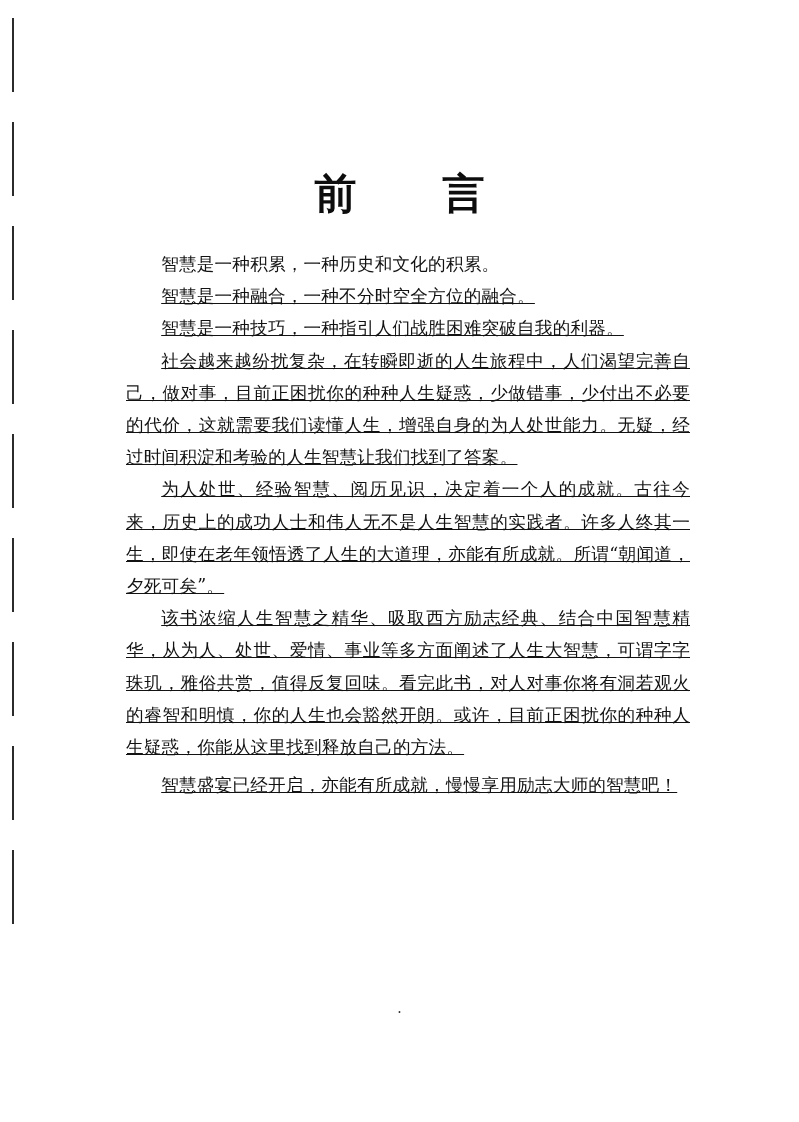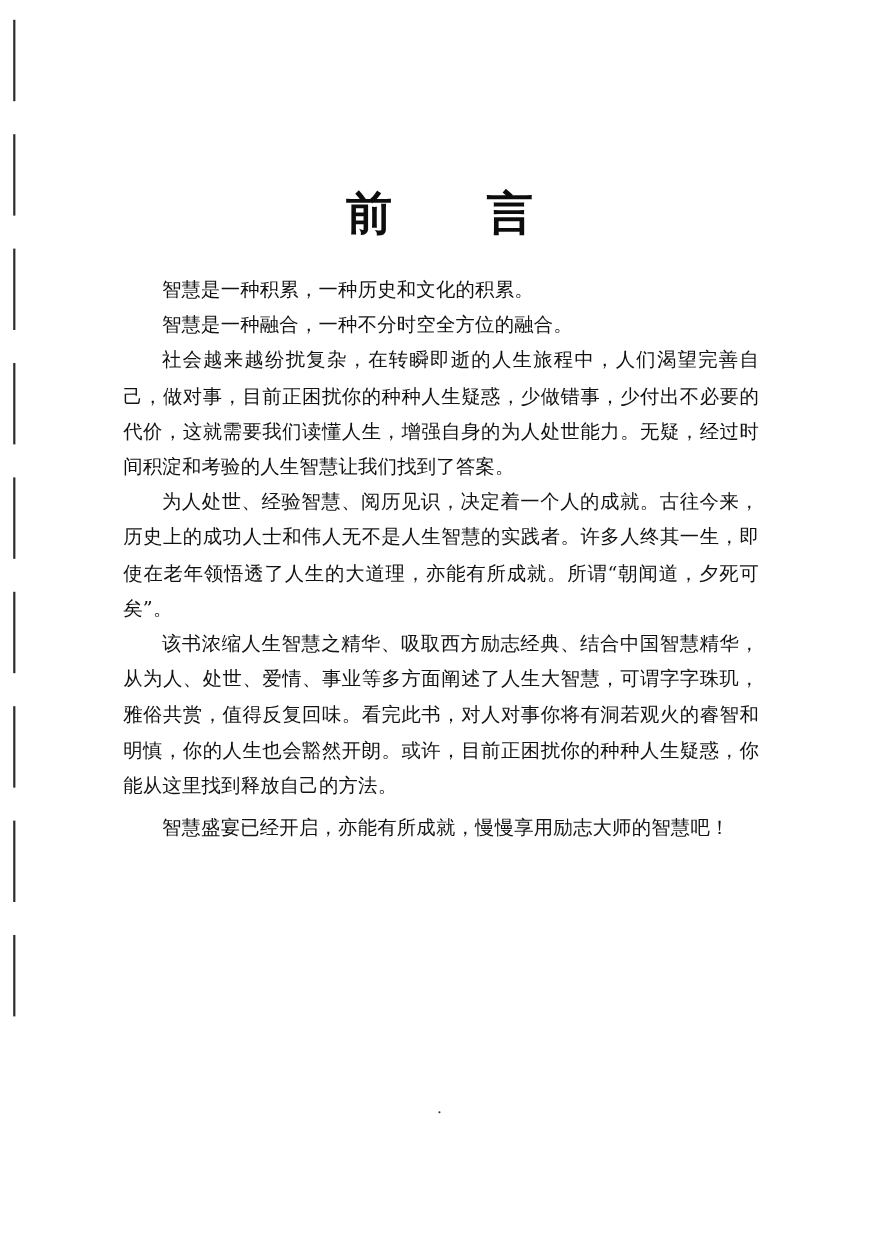--- a/index.html
+++ b/index.html
@@ -68,27 +68,28 @@
     left: 112px;
     top: 248px;
     width: 578px;
   }
 
   .para {
     font-size: 17.6px;
     line-height: 32.2px;
     text-align: justify;
     text-justify: inter-ideograph;
-    margin: 0 0 0 0;
+    margin: 0 0 0 14px;
     text-indent: 2em;
     color: #121212;
     letter-spacing: 0.2px;
   }
   .para + .para {
     margin-top: 0px;
+    text-decoration: underline;
   }
   .para.gap {
     margin-top: 6px;
   }
 
   .footer-dot {
     position: absolute;
     left: 0;
     top: 1000px;
     width: 799px;
@@ -112,20 +113,21 @@
     <div class="edge-mark m7"></div>
     <div class="edge-mark m8"></div>
     <div class="edge-mark m9"></div>
   </div>
 
   <h1 class="title">前　言</h1>
 
   <div class="body-text">
     <p class="para">智慧是一种积累，一种历史和文化的积累。</p>
     <p class="para">智慧是一种融合，一种不分时空全方位的融合。</p>
+    <p class="para">智慧是一种技巧，一种指引人们战胜困难突破自我的利器。</p>
     <p class="para">社会越来越纷扰复杂，在转瞬即逝的人生旅程中，人们渴望完善自己，做对事，目前正困扰你的种种人生疑惑，少做错事，少付出不必要的代价，这就需要我们读懂人生，增强自身的为人处世能力。无疑，经过时间积淀和考验的人生智慧让我们找到了答案。</p>
     <p class="para">为人处世、经验智慧、阅历见识，决定着一个人的成就。古往今来，历史上的成功人士和伟人无不是人生智慧的实践者。许多人终其一生，即使在老年领悟透了人生的大道理，亦能有所成就。所谓“朝闻道，夕死可矣”。</p>
     <p class="para">该书浓缩人生智慧之精华、吸取西方励志经典、结合中国智慧精华，从为人、处世、爱情、事业等多方面阐述了人生大智慧，可谓字字珠玑，雅俗共赏，值得反复回味。看完此书，对人对事你将有洞若观火的睿智和明慎，你的人生也会豁然开朗。或许，目前正困扰你的种种人生疑惑，你能从这里找到释放自己的方法。</p>
     <p class="para gap">智慧盛宴已经开启，亦能有所成就，慢慢享用励志大师的智慧吧！</p>
   </div>
 
   <div class="footer-dot">.</div>
 
 </div>
 

